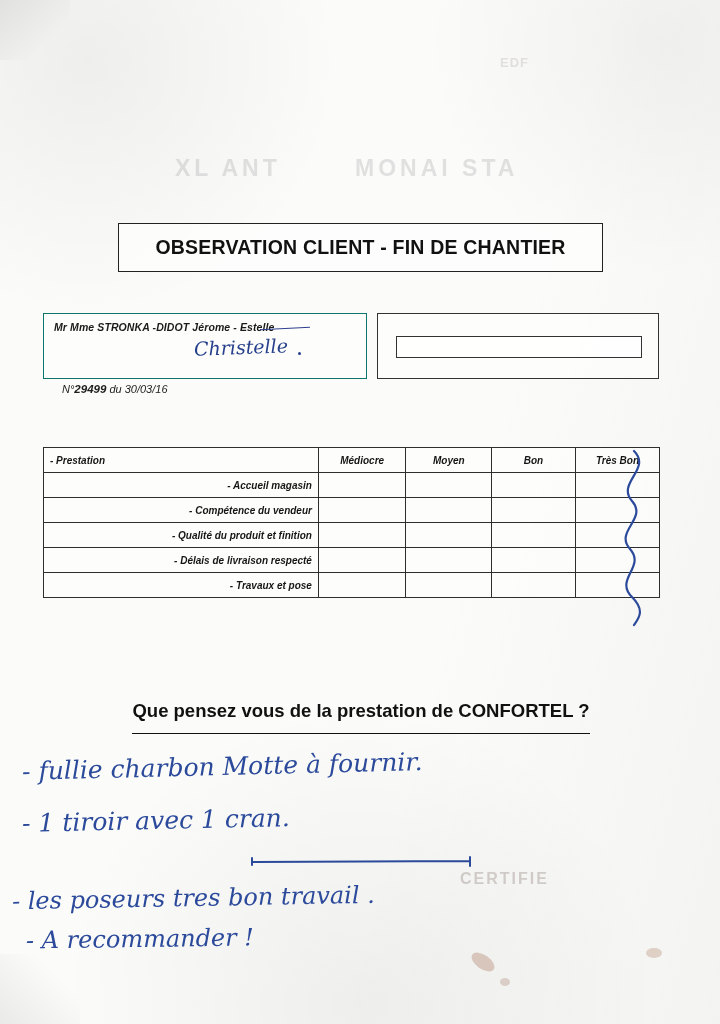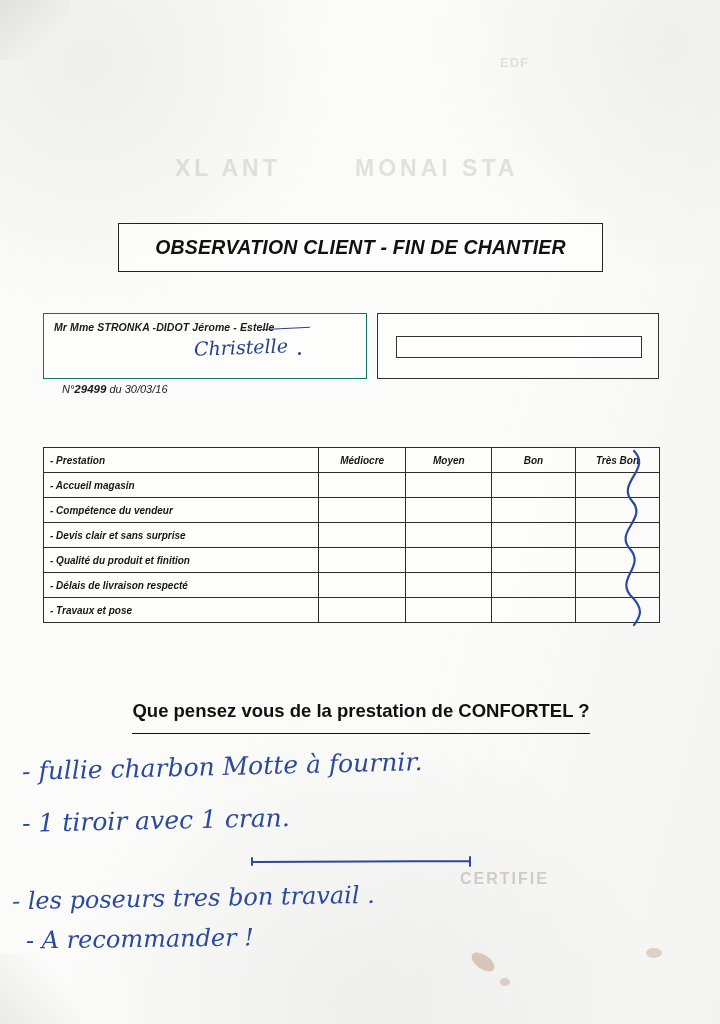--- a/index.html
+++ b/index.html
@@ -114,21 +114,20 @@
     height: 47px;
     border: 1px solid #222;
     background: rgba(255,255,255,0.6);
     display: flex;
     align-items: center;
     justify-content: center;
   }
   .title-box .title-text {
     font-family: "Liberation Sans", sans-serif;
     font-weight: bold;
-    font-style: italic;
     font-size: 19.5px;
     letter-spacing: 0.2px;
     color: #111;
   }
 
   
   .client-box {
     position: absolute;
     top: 313px;
     left: 43px;
@@ -231,21 +230,21 @@
     font-style: italic;
     font-weight: bold;
     color: #161616;
     padding: 0 6px;
   }
   .grid th {
     text-align: center;
     font-size: 10px;
   }
   .grid td.label {
-    text-align: left;
+    text-align: right;
     width: 298px;
   }
   .grid td.cell {
     width: 80px;
   }
   .col-med { width: 79px; }
   .col-moy { width: 79px; }
   .col-bon { width: 79px; }
   .col-tb  { width: 79px; }
 
@@ -358,27 +357,20 @@
         <td class="cell"></td>
       </tr>
       <tr>
         <td class="label">- Compétence du vendeur</td>
         <td class="cell"></td>
         <td class="cell"></td>
         <td class="cell"></td>
         <td class="cell"></td>
       </tr>
       <tr>
-        <td class="label">- Devis clair et sans surprise</td>
-        <td class="cell"></td>
-        <td class="cell"></td>
-        <td class="cell"></td>
-        <td class="cell"></td>
-      </tr>
-      <tr>
         <td class="label">- Qualité du produit et finition</td>
         <td class="cell"></td>
         <td class="cell"></td>
         <td class="cell"></td>
         <td class="cell"></td>
       </tr>
       <tr>
         <td class="label">- Délais de livraison respecté</td>
         <td class="cell"></td>
         <td class="cell"></td>

